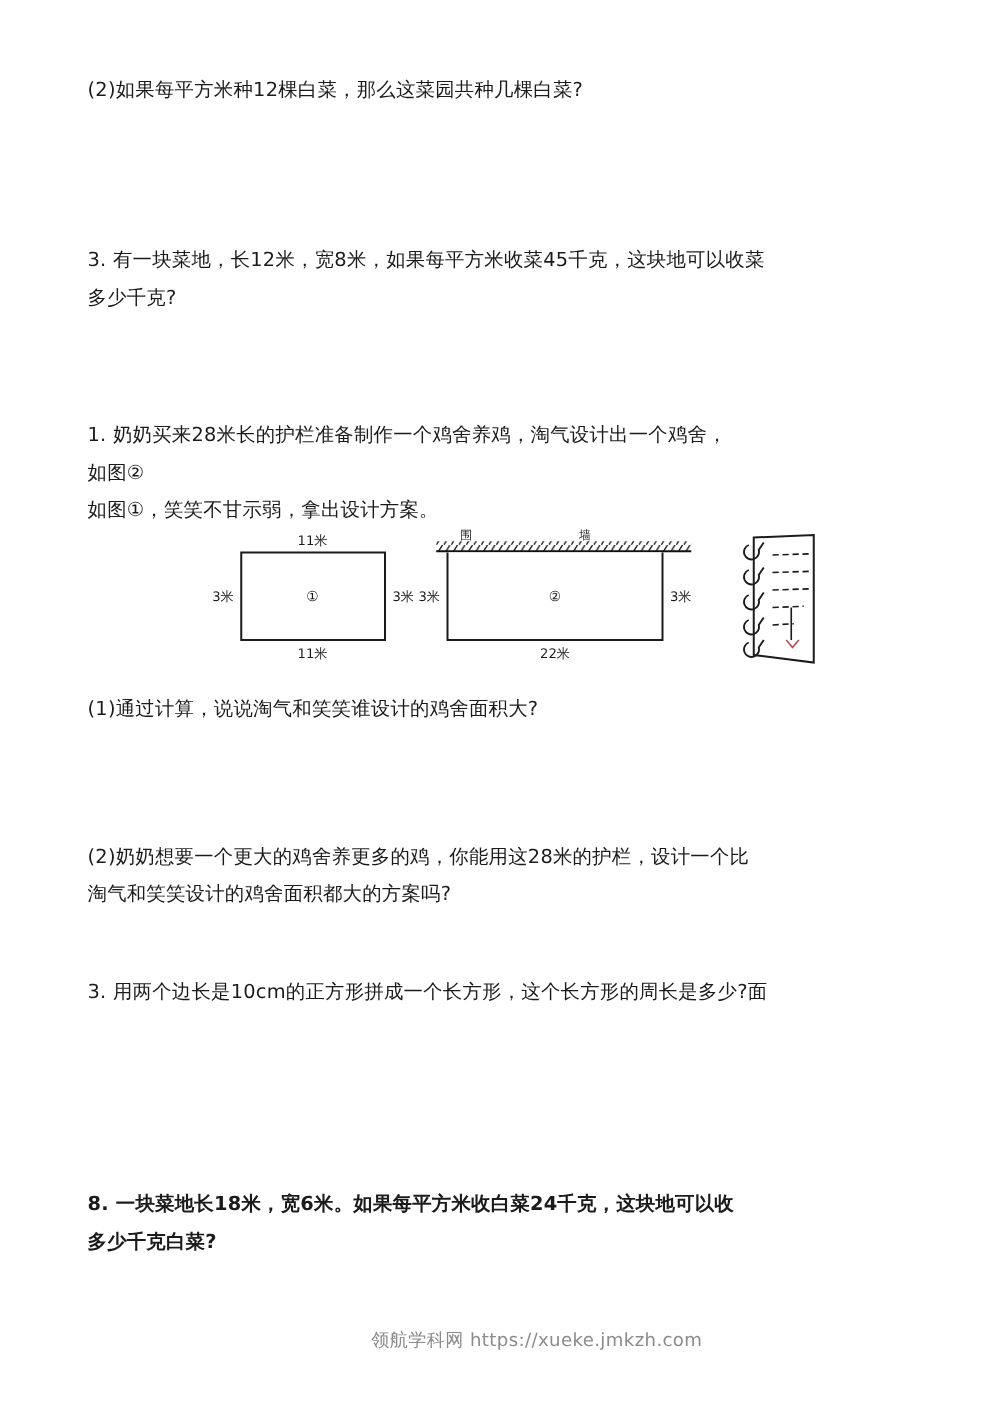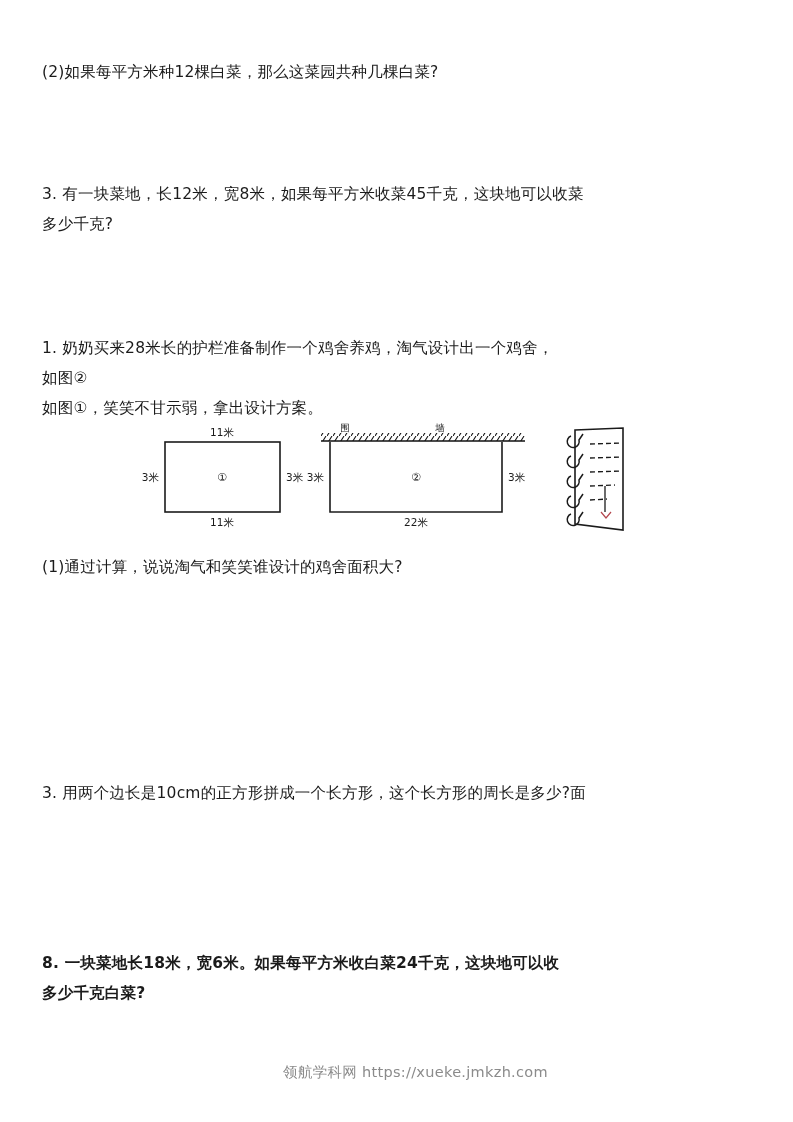--- a/index.html
+++ b/index.html
@@ -12,20 +12,21 @@
     height: 1122px;
     position: relative;
     font-family: "DejaVu Sans", "Liberation Sans", sans-serif;
     color: #1b1b1b;
     overflow: hidden;
   }
   .page {
     position: absolute;
     inset: 0;
     background: #ffffff;
+    margin-left: 28px;
   }
   .q-block {
     position: absolute;
     left: 42px;
     right: 28px;
   }
   .q-line {
     font-size: 15.5px;
     line-height: 30px;
     letter-spacing: 0.2px;
@@ -58,21 +59,21 @@
 </style>
 </head>
 <body>
 
 <div class="page">
 
   <div class="q-block" style="top:57px;">
     <div class="q-line">(2)如果每平方米种12棵白菜，那么这菜园共种几棵白菜?</div>
   </div>
 
-  <div class="q-block" style="top:179px;">
+  <div class="q-block" style="top:193px;">
     <div class="q-line">3. 有一块菜地，长12米，宽8米，如果每平方米收菜45千克，这块地可以收菜</div>
     <div class="q-line">多少千克?</div>
   </div>
 
   <div class="q-block" style="top:333px;">
     <div class="q-line">1. 奶奶买来28米长的护栏准备制作一个鸡舍养鸡，淘气设计出一个鸡舍，</div>
     <div class="q-line">如图②</div>
     <div class="q-line">如图①，笑笑不甘示弱，拿出设计方案。</div>
   </div>
 
@@ -129,20 +130,24 @@
         <path d="M470 66 L470 92" stroke="#1b1b1b" stroke-width="1.3" fill="none"></path>
         <path d="M466 92 l5 6 l5 -6" stroke="#b4484f" stroke-width="1.2" fill="none"></path>
       </g>
     </svg>
   </div>
 
   <div class="q-block" style="top:552px;">
     <div class="q-line">(1)通过计算，说说淘气和笑笑谁设计的鸡舍面积大?</div>
   </div>
 
+  <div class="q-block" style="top:670px;">
+    <div class="q-line">(2)奶奶想要一个更大的鸡舍养更多的鸡，你能用这28米的护栏，设计一个比</div>
+    <div class="q-line">淘气和笑笑设计的鸡舍面积都大的方案吗?</div>
+  </div>
 
   <div class="q-block" style="top:778px;">
     <div class="q-line">3. 用两个边长是10cm的正方形拼成一个长方形，这个长方形的周长是多少?面</div>
   </div>
 
   <div class="q-block" style="top:948px;font-weight:bold;">
     <div class="q-line">8. 一块菜地长18米，宽6米。如果每平方米收白菜24千克，这块地可以收</div>
     <div class="q-line">多少千克白菜?</div>
   </div>
 

